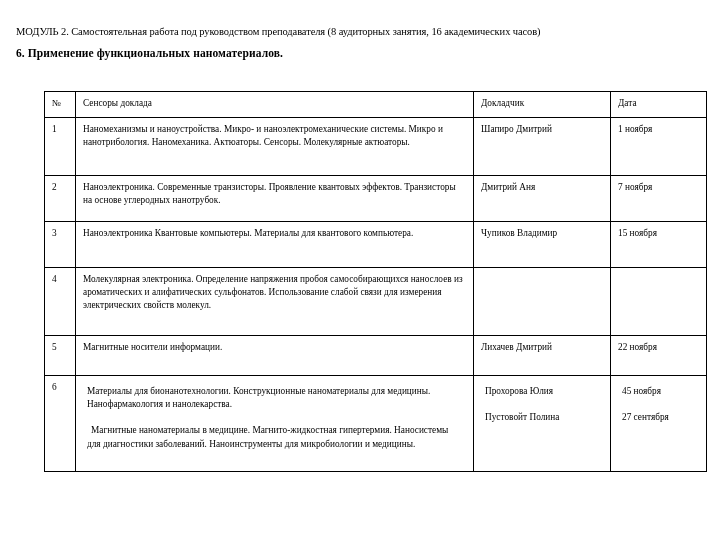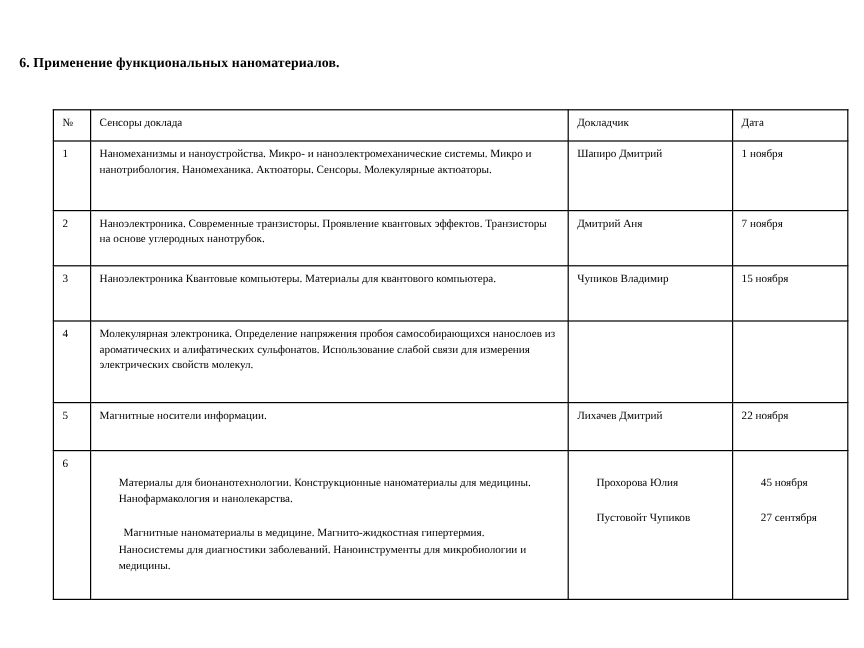--- a/index.html
+++ b/index.html
@@ -67,33 +67,34 @@
   col.c-date   { width: 96px; }
 
   thead td { height: 16px; }
   .row-tall-1 td { height: 48px; }
   .row-tall-2 td { height: 36px; }
   .row-tall-3 td { height: 36px; }
   .row-tall-4 td { height: 58px; }
   .row-tall-5 td { height: 30px; }
   .row-tall-6 td { height: 86px; }
 
-  .cell-para { margin: 16px; }
+  .cell-para { margin: 4px; }
   .cell-para + .cell-para { margin-top: 13px; }
   .para-indent { text-indent: 4px; }
 
   .speaker-stack { position: relative; height: 100%; }
   .speaker-second { margin-top: 39px; }
   .date-second { margin-top: 52px; }
 </style>
 </head>
 <body>
 
 <div class="page">
 
+  <div class="module-title">МОДУЛЬ 2. Самостоятельная работа под руководством преподавателя (8 аудиторных занятия, 16 академических часов)</div>
 
   <div class="section-title">6. Применение функциональных наноматериалов.</div>
 
   <div class="table-wrap">
     <table class="report-table">
       <colgroup>
         <col class="c-num">
         <col class="c-title">
         <col class="c-speaker">
         <col class="c-date">
@@ -139,21 +140,21 @@
         </tr>
         <tr class="row-tall-6">
           <td>6</td>
           <td>
             <p class="cell-para">Материалы для бионанотехнологии. Конструкционные наноматериалы для медицины. Нанофармакология и нанолекарства.</p>
             <p class="cell-para para-indent">Магнитные наноматериалы в медицине. Магнито-жидкостная гипертермия. Наносистемы для диагностики заболеваний. Наноинструменты для микробиологии и медицины.</p>
           </td>
           <td>
             <div class="speaker-stack">
               <p class="cell-para">Прохорова Юлия</p>
-              <p class="cell-para speaker-second">Пустовойт Чупиков</p>
+              <p class="cell-para speaker-second">Пустовойт Полина</p>
             </div>
           </td>
           <td>
             <div class="speaker-stack">
               <p class="cell-para">45 ноября</p>
               <p class="cell-para date-second">27 сентября</p>
             </div>
           </td>
         </tr>
       </tbody>

